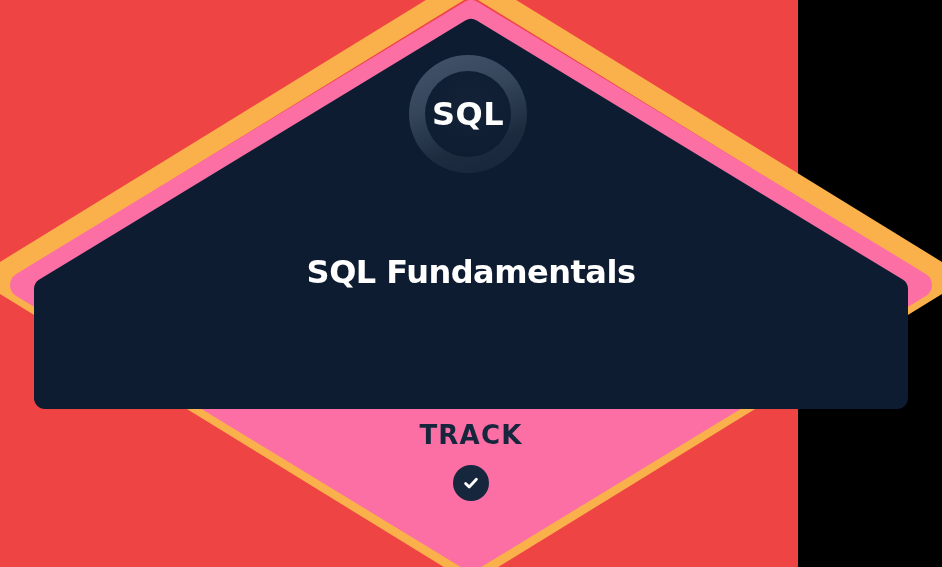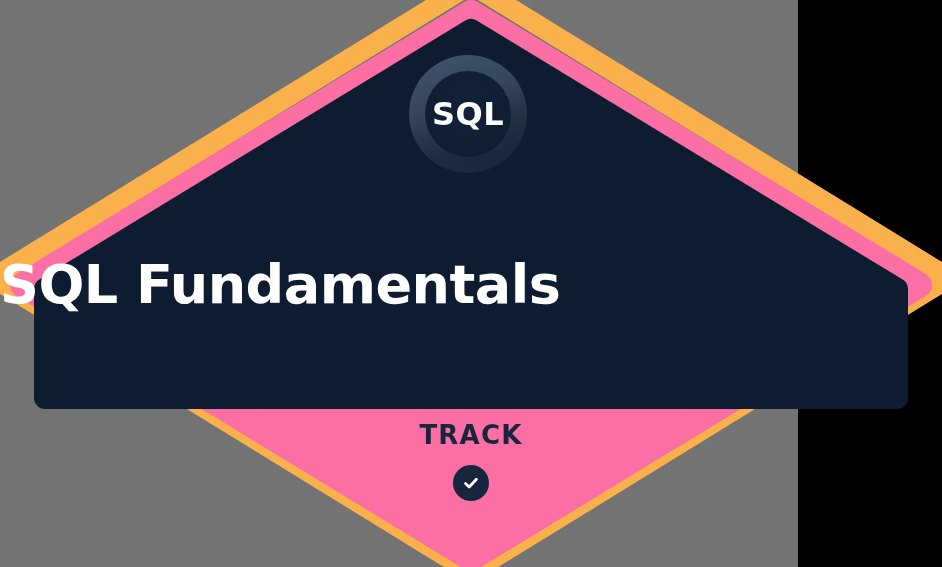--- a/index.html
+++ b/index.html
@@ -11,21 +11,21 @@
   body {
     width: 942px;
     height: 567px;
     overflow: hidden;
     font-family: "Liberation Sans", sans-serif;
   }
   #badge-stage {
     position: relative;
     width: 798px;
     height: 567px;
-    background: #737373;
+    background: #ef4444;
   }
   #badge-svg {
     position: absolute;
     top: 0;
     left: 0;
     width: 942px;
     height: 567px;
     display: block;
   }
   .overlay-layer {
@@ -68,23 +68,24 @@
     color: #ffffff;
     line-height: 1;
   }
 
   
   #track-title {
     position: absolute;
     left: 0;
     top: 255px;
     width: 942px;
+    text-align: center;
     font-family: "DejaVu Sans", sans-serif;
     font-weight: bold;
-    font-size: 54px;
+    font-size: 32px;
     letter-spacing: -0.5px;
     color: #ffffff;
     line-height: 1.12;
   }
 
   
   #completion-block {
     position: absolute;
     left: 0;
     top: 419px;

